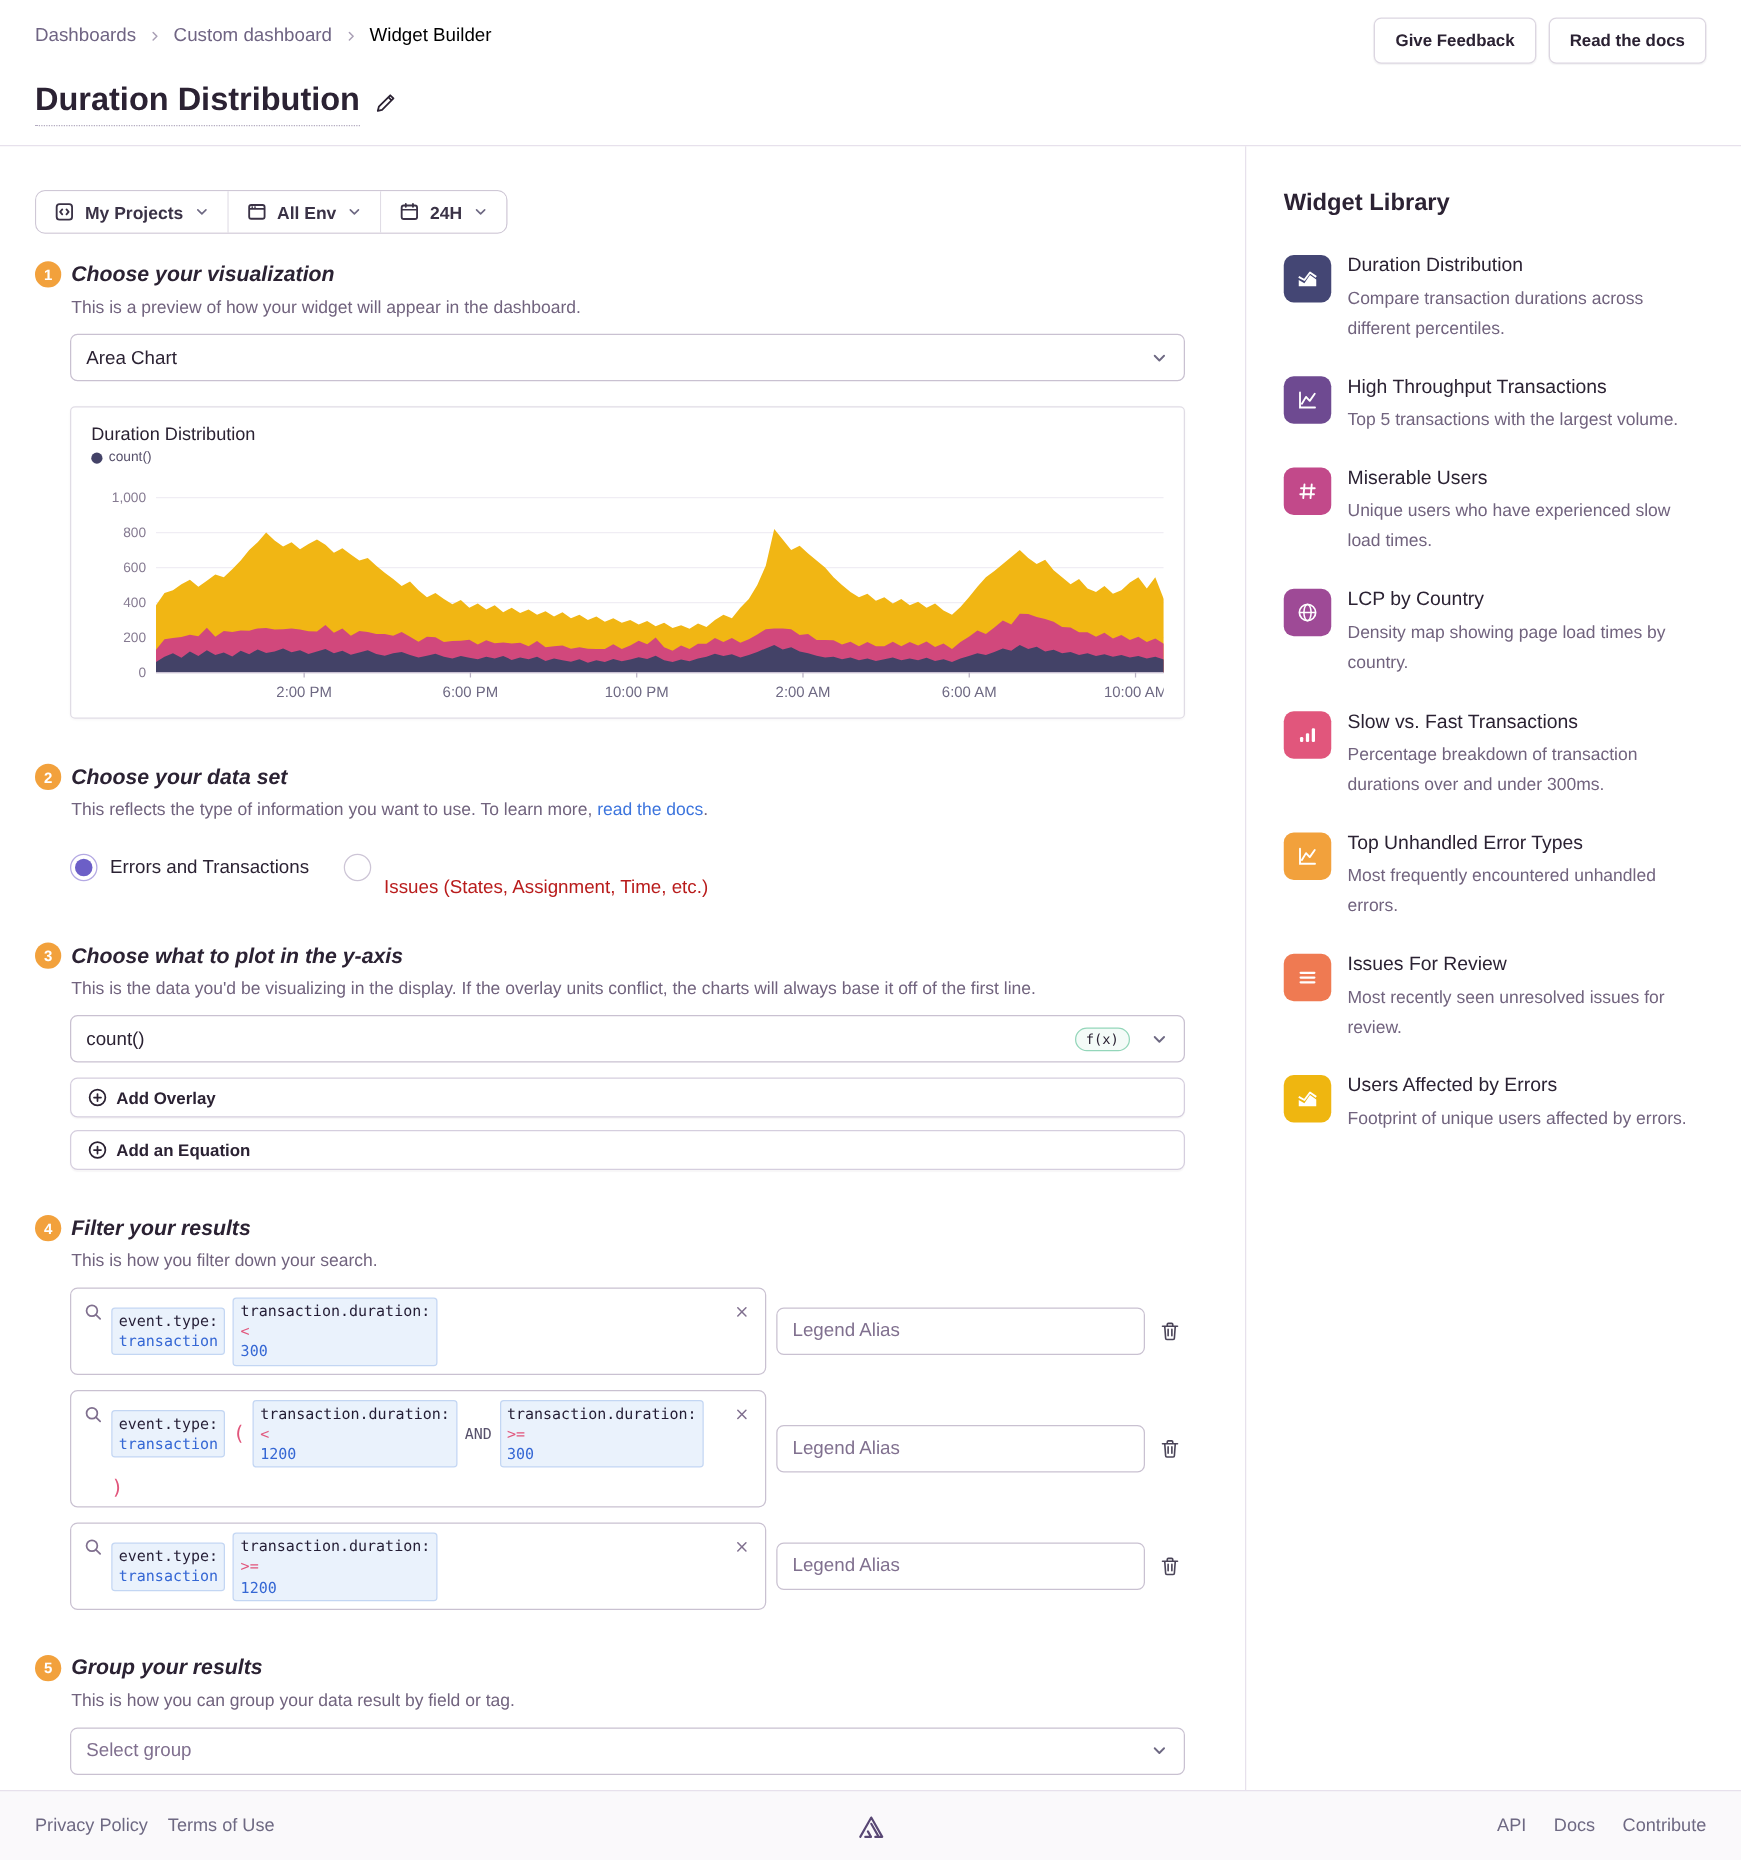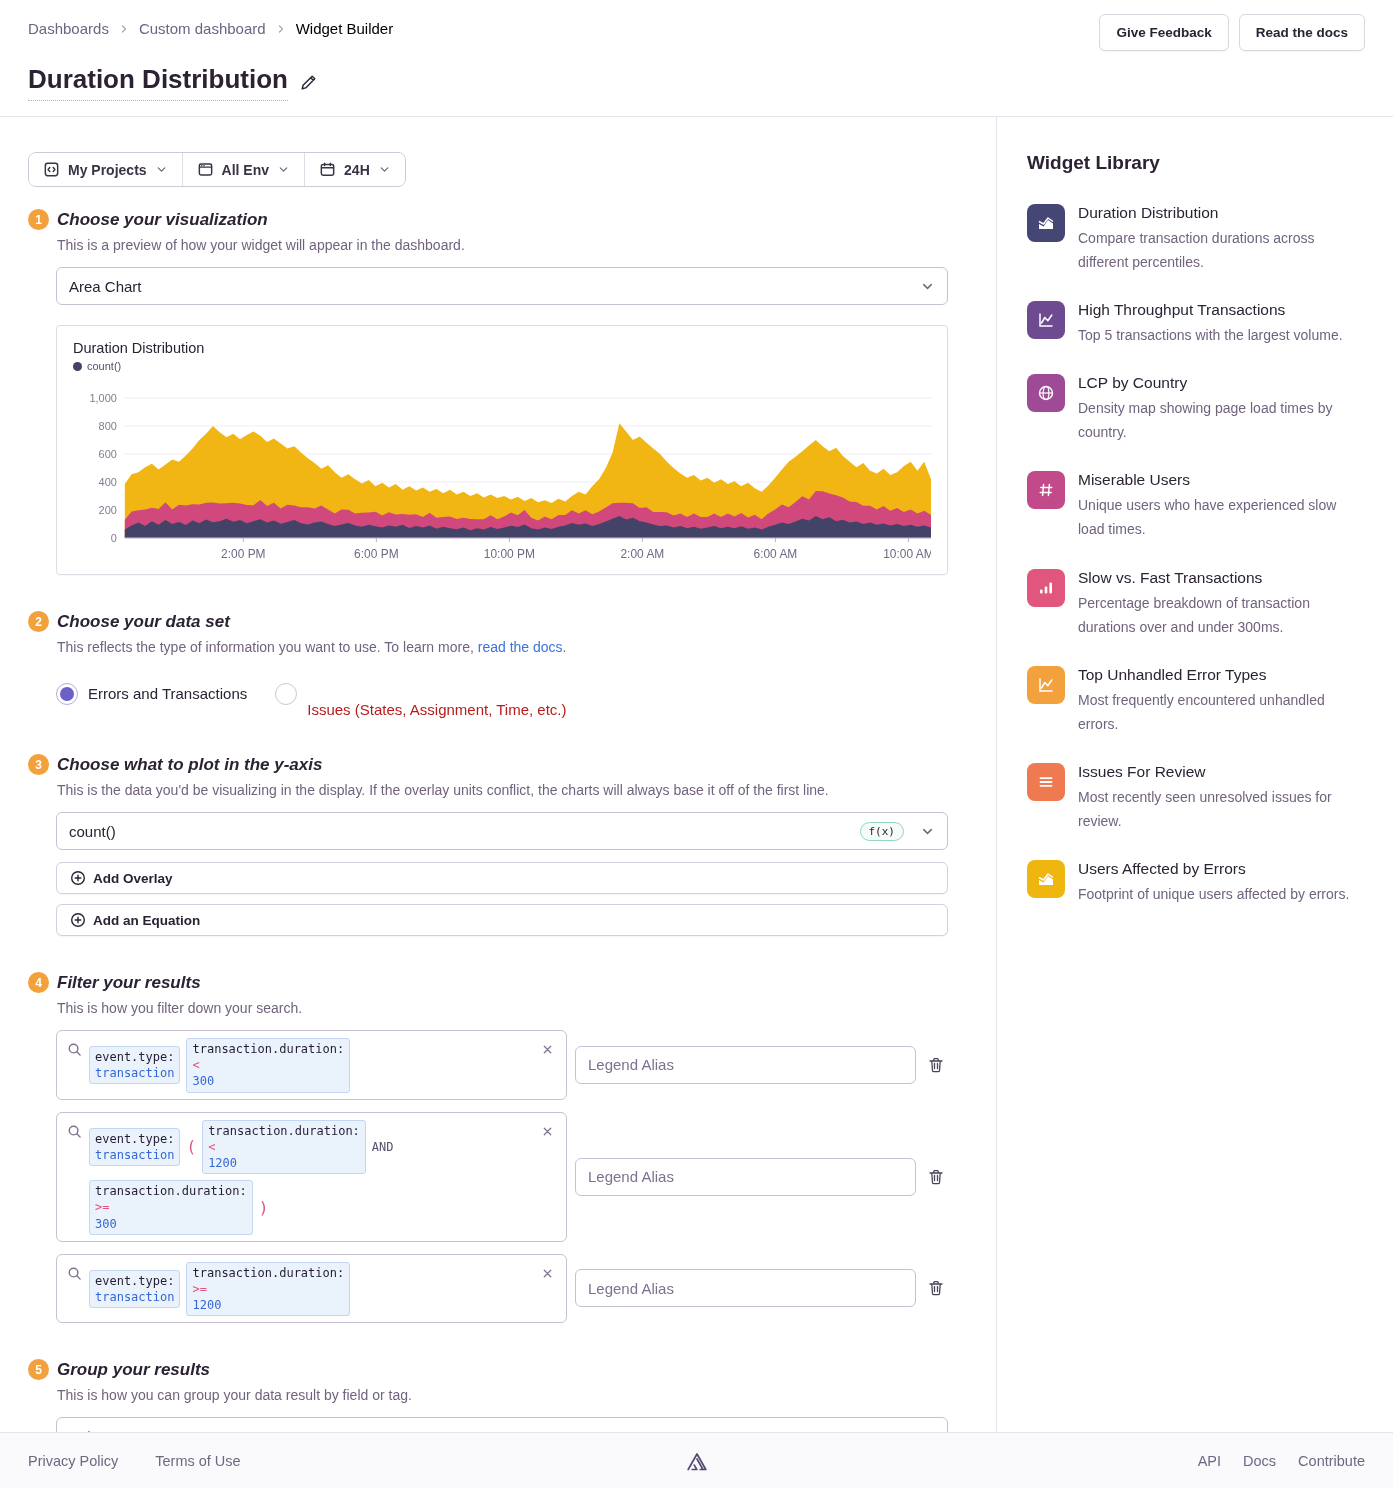--- a/index.html
+++ b/index.html
@@ -87,21 +87,21 @@
   .search-box { flex:1; display:flex; align-items:flex-start; border:1px solid #c9c1d1; border-radius:6px;
     padding:6px 10px; background:#fff; min-height:38px; cursor:text; }
   .search-icon { margin:5px 7px 0 0; color:#80708f; display:flex; flex:none; }
   .tokens { flex:1; display:flex; flex-wrap:wrap; gap:6px; align-items:center; padding-top:1px; }
   .token { display:inline-flex; background:#eaf2fc; border:1px solid #c3d6f3; border-radius:3px; padding:2px 5px;
     font-family:"DejaVu Sans Mono",monospace; font-size:12px; line-height:1.35; color:#241d35; white-space:nowrap;flex-direction:column; }
   .tk-v { color:#3567d4; } .tk-c { color:#e1567c; }
   .tk-paren { color:#e1567c; font-family:"DejaVu Sans Mono",monospace; font-size:16px; }
   .tk-op { color:#57516b; font-family:"DejaVu Sans Mono",monospace; font-size:12px; }
   .clear-btn { color:#80708f; margin:4px 0 0 8px; background:none; border:none; cursor:pointer; display:flex; padding:2px; }
-  .alias-input { width:341px; height:38px; border:1px solid #c9c1d1; border-radius:6px; padding:0 12px;
+  .alias-input { width:295px; height:38px; border:1px solid #c9c1d1; border-radius:6px; padding:0 12px;
     font-size:15px; font-family:inherit; color:#2b2233; flex:none; }
   .alias-input::placeholder { color:#80708f; }
   .trash-btn { background:none; border:none; cursor:pointer; color:#4a4458; padding:3px; display:flex; flex:none; }
 
   
   .actions { display:flex; justify-content:flex-end; gap:10px; margin-top:62px; }
   .btn-cancel { background:#fff; border:1px solid #dcd6e1; border-radius:6px; font-weight:700; font-size:14px;
     color:#2b2233; padding:10px 17px; cursor:pointer; font-family:inherit; box-shadow:0 1px 1px rgba(40,30,60,.05); }
   .btn-primary { background:#6c5fc7; border:1px solid #5f53b8; border-radius:6px; font-weight:700; font-size:14px;
     color:#fff; padding:10px 17px; cursor:pointer; font-family:inherit; }
@@ -111,21 +111,21 @@
   .lib-items { margin-top:30px; }
   .lib-item { display:flex; gap:13px; margin-bottom:27px; cursor:pointer; }
   .lib-icon { width:38px; height:38px; border-radius:8px; flex:none; display:flex; align-items:center;
     justify-content:center; color:#fff; }
   .lib-text .t { font-size:15.5px; color:#2b2233; }
   .lib-text .d { margin-top:4px; font-size:14px; color:#71637e; line-height:1.72; max-width:292px; }
 
   
   footer.page-footer { height:56px; background:#faf9fb; border-top:1px solid #e7e1ec; display:flex;
     align-items:center; padding:0 28px; position:relative; }
-  .foot-left { display:flex; gap:37px;text-align:center; }
+  .foot-left { display:flex; gap:16px;text-align:center; }
   .foot-right { margin-left:auto; display:flex; gap:22px; }
   footer a { color:#6e6983; font-size:14.5px; text-decoration:none; cursor:pointer; }
   .foot-logo { position:absolute; left:50%; transform:translateX(-50%); color:#584774; display:flex; }
 </style>
 </head>
 <body>
 
 <div class="page">
 
   <header class="page-header">
@@ -510,42 +510,42 @@
                 <path d="M5.5 13l3.3-5.5 3 3.2L15.8 5" fill="none" stroke="#fff" stroke-width="1.5" stroke-linecap="round" stroke-linejoin="round"></path>
               </svg>
             </span>
         <div class="lib-text">
           <div class="t">High Throughput Transactions</div>
           <div class="d">Top 5 transactions with the largest volume.</div>
         </div>
       </div>
 
       <div class="lib-item">
+        <span class="lib-icon" style="background: rgb(194, 73, 138);">
+              <svg width="20" height="20" viewBox="0 0 20 20">
+                <path d="M7.6 4.5L6.6 15.5M13.4 4.5l-1 11M4.8 7.6h11M4.2 12.4h11" stroke="#fff" stroke-width="1.5" stroke-linecap="round"></path>
+              </svg>
+            </span>
+        <div class="lib-text">
+          <div class="t">Miserable Users</div>
+          <div class="d">Unique users who have experienced slow load times.</div>
+        </div>
+      </div>
+
+      <div class="lib-item">
         <span class="lib-icon" style="background: rgb(158, 74, 150);">
               <svg width="20" height="20" viewBox="0 0 20 20">
                 <circle cx="10" cy="10" r="6.5" fill="none" stroke="#fff" stroke-width="1.4"></circle>
                 <ellipse cx="10" cy="10" rx="2.9" ry="6.5" fill="none" stroke="#fff" stroke-width="1.2"></ellipse>
                 <path d="M3.6 10h12.8" stroke="#fff" stroke-width="1.2"></path>
               </svg>
             </span>
         <div class="lib-text">
           <div class="t">LCP by Country</div>
           <div class="d">Density map showing page load times by country.</div>
-        </div>
-      </div>
-
-      <div class="lib-item">
-        <span class="lib-icon" style="background: rgb(194, 73, 138);">
-              <svg width="20" height="20" viewBox="0 0 20 20">
-                <path d="M7.6 4.5L6.6 15.5M13.4 4.5l-1 11M4.8 7.6h11M4.2 12.4h11" stroke="#fff" stroke-width="1.5" stroke-linecap="round"></path>
-              </svg>
-            </span>
-        <div class="lib-text">
-          <div class="t">Miserable Users</div>
-          <div class="d">Unique users who have experienced slow load times.</div>
         </div>
       </div>
 
       <div class="lib-item">
         <span class="lib-icon" style="background: rgb(225, 86, 124);">
               <svg width="20" height="20" viewBox="0 0 20 20">
                 <rect x="4" y="11.5" width="2.6" height="4" rx="1" fill="#fff"></rect>
                 <rect x="8.7" y="8.5" width="2.6" height="7" rx="1" fill="#fff"></rect>
                 <rect x="13.4" y="4.5" width="2.6" height="11" rx="1" fill="#fff"></rect>
               </svg>

